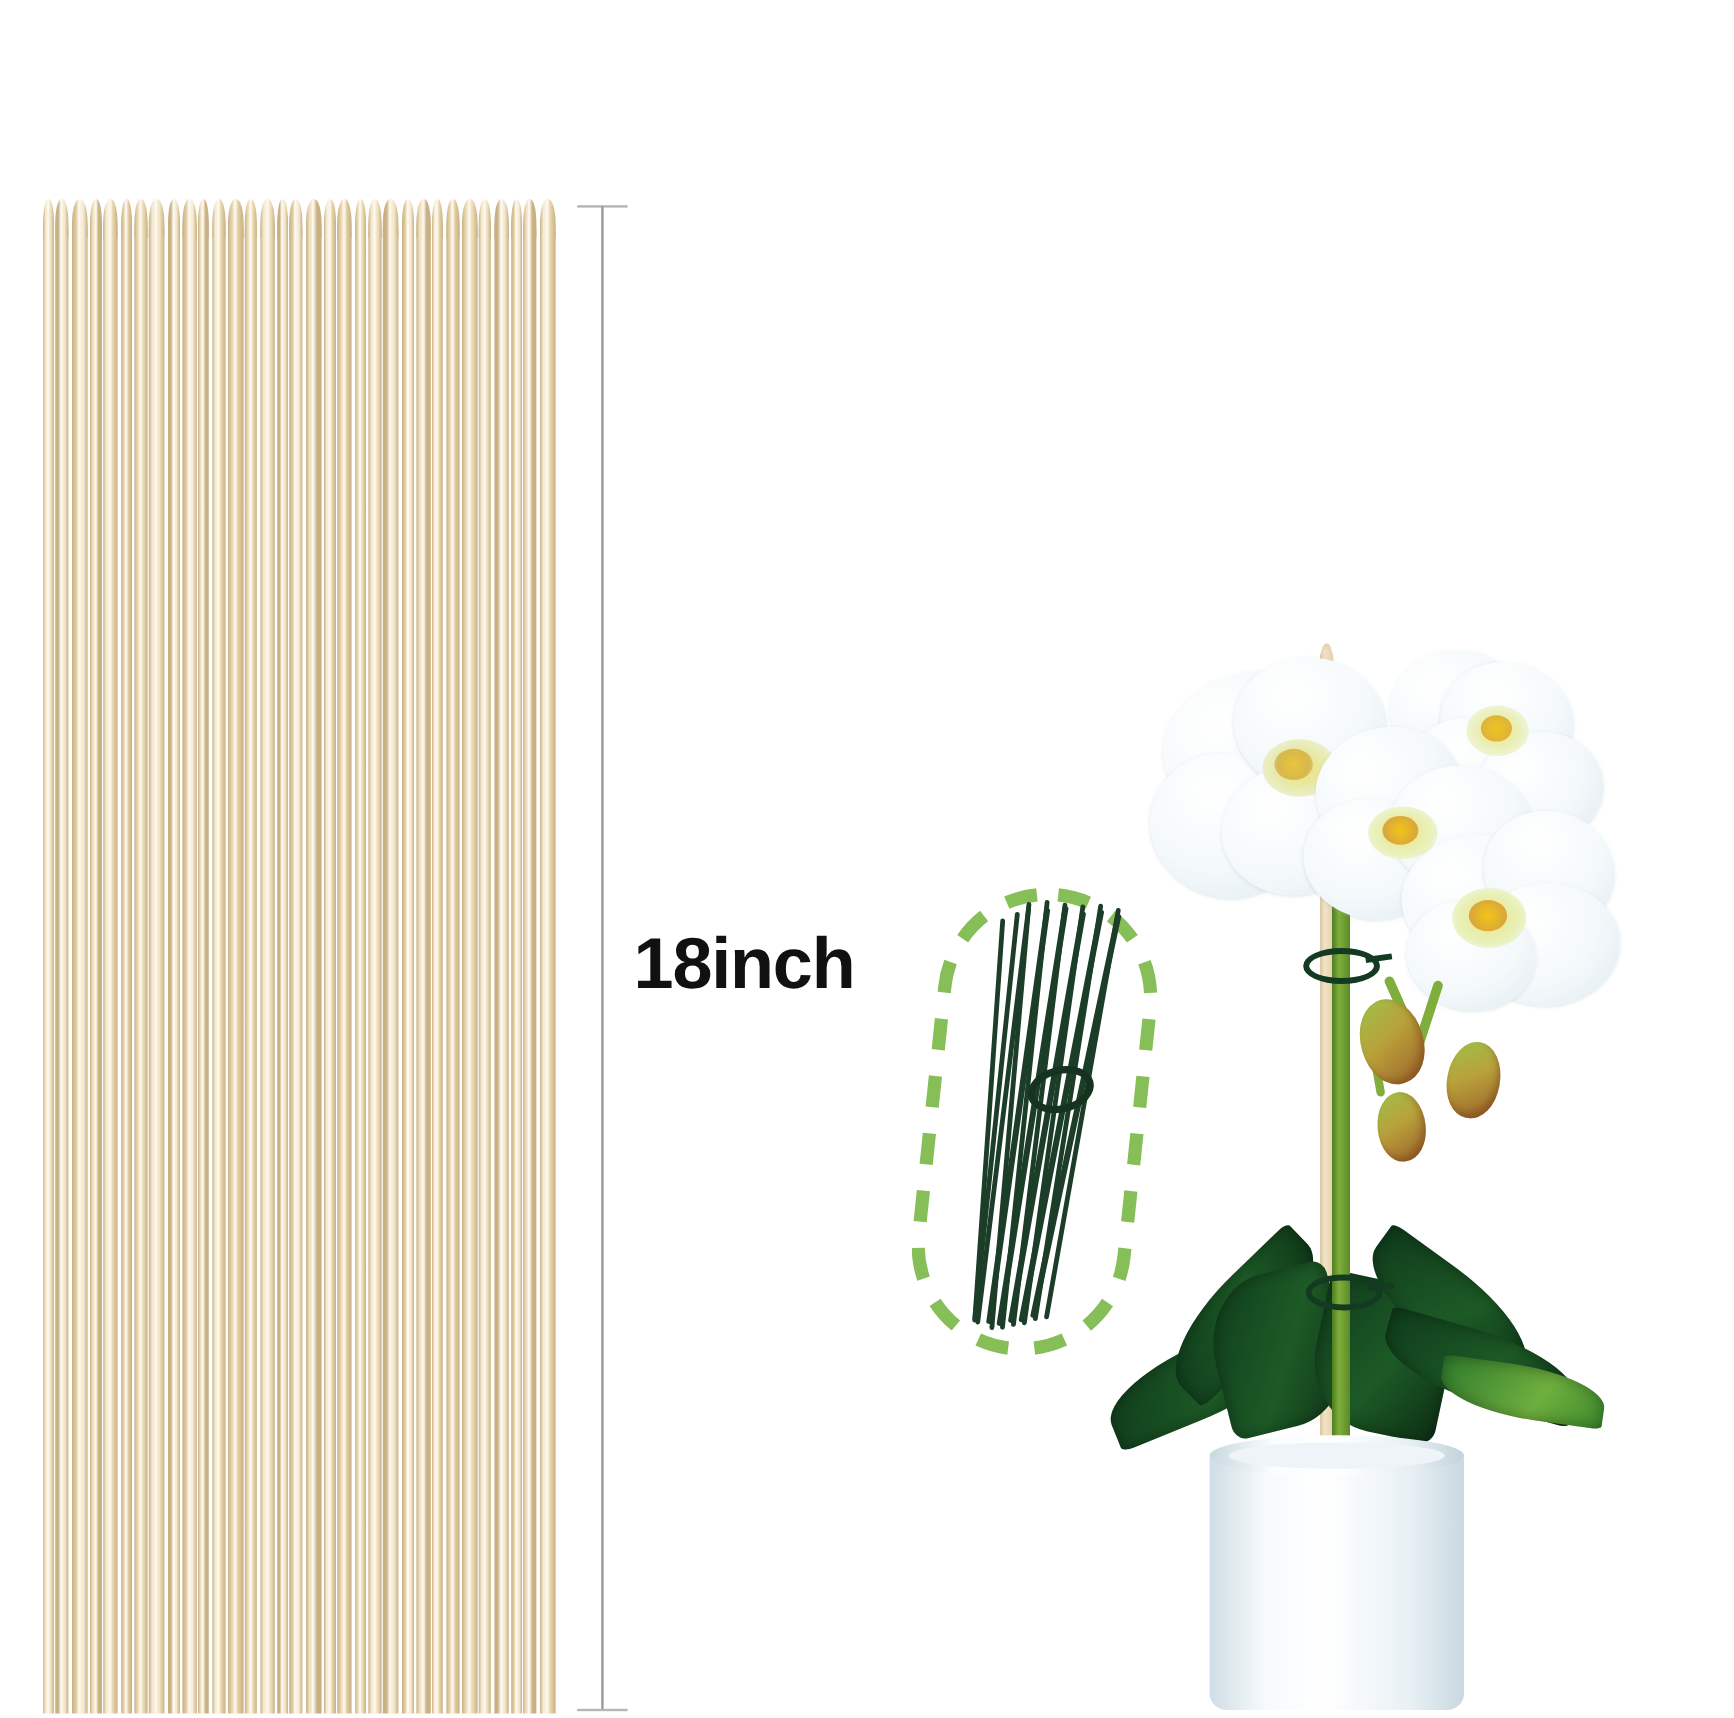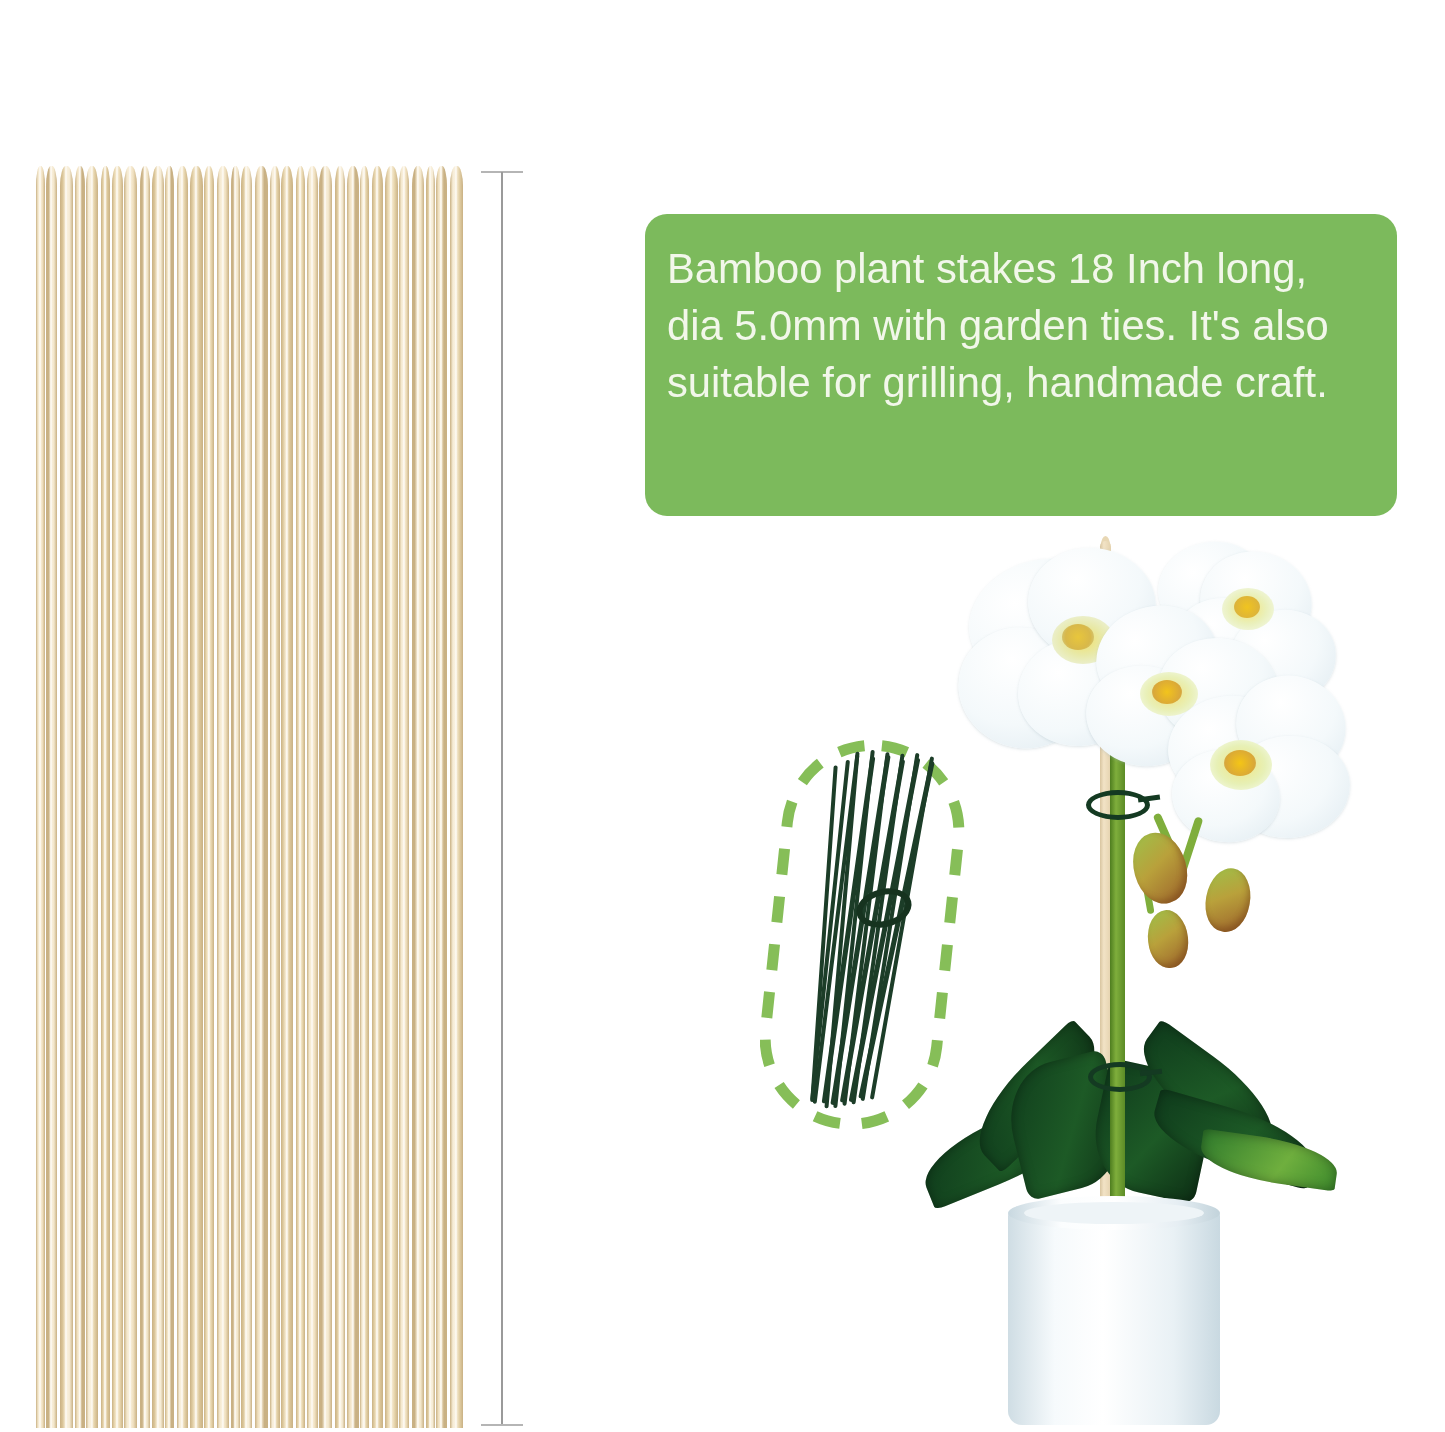--- a/index.html
+++ b/index.html
@@ -399,24 +399,22 @@
         <div class="stake-shine" style="left: 4px;"></div>
       </div>
       <div class="stake" style="left: 414px; width: 13px; background: linear-gradient(90deg, rgb(201, 177, 132) 0%, rgb(246, 236, 214) 22%, rgb(251, 243, 226) 45%, rgb(227, 208, 166) 72%, rgb(201, 177, 132) 100%);">
         <div class="stake-shine" style="left: 5px;"></div>
       </div>
     </div>
 
   <div id="measure-cap-top"></div>
   <div id="measure-line"></div>
   <div id="measure-cap-bottom"></div>
-
-  <div id="description-box">
-    <div id="description-text">Bamboo plant stakes 18 Inch long, dia 5.0mm with garden ties. It's also suitable for grilling, handmade craft.</div>
-  </div>
+  <div id="measure-label">18inch</div>
+
 
   <div id="ties-group">
     <svg id="ties-dashed-outline" viewBox="0 0 210 400">
       <rect x="16" y="10" width="172" height="380" rx="86" ry="86" fill="none" stroke="#86BE58" stroke-width="11" stroke-dasharray="26 22" stroke-linecap="butt" transform="rotate(6 105 200)"></rect>
     </svg>
     <div id="ties-bundle">
       <div class="tie-strand" style="left:52px;top:4px;width:4px;height:352px;transform:rotate(7deg);"></div>
       <div class="tie-strand" style="left:58px;top:2px;width:4px;height:358px;transform:rotate(5deg);"></div>
       <div class="tie-strand" style="left:64px;top:6px;width:5px;height:350px;transform:rotate(8deg);"></div>
       <div class="tie-strand" style="left:70px;top:0px;width:4px;height:360px;transform:rotate(6deg);"></div>

